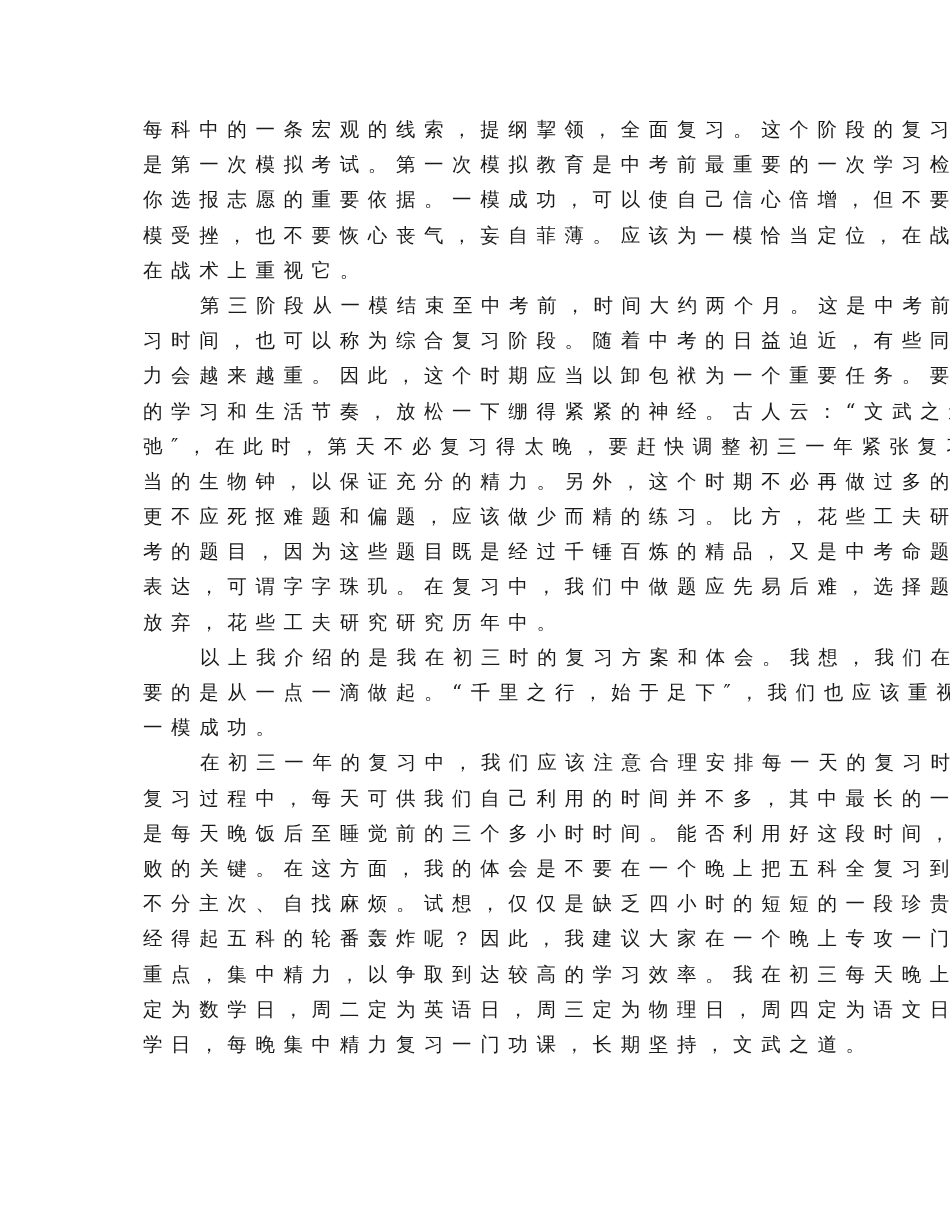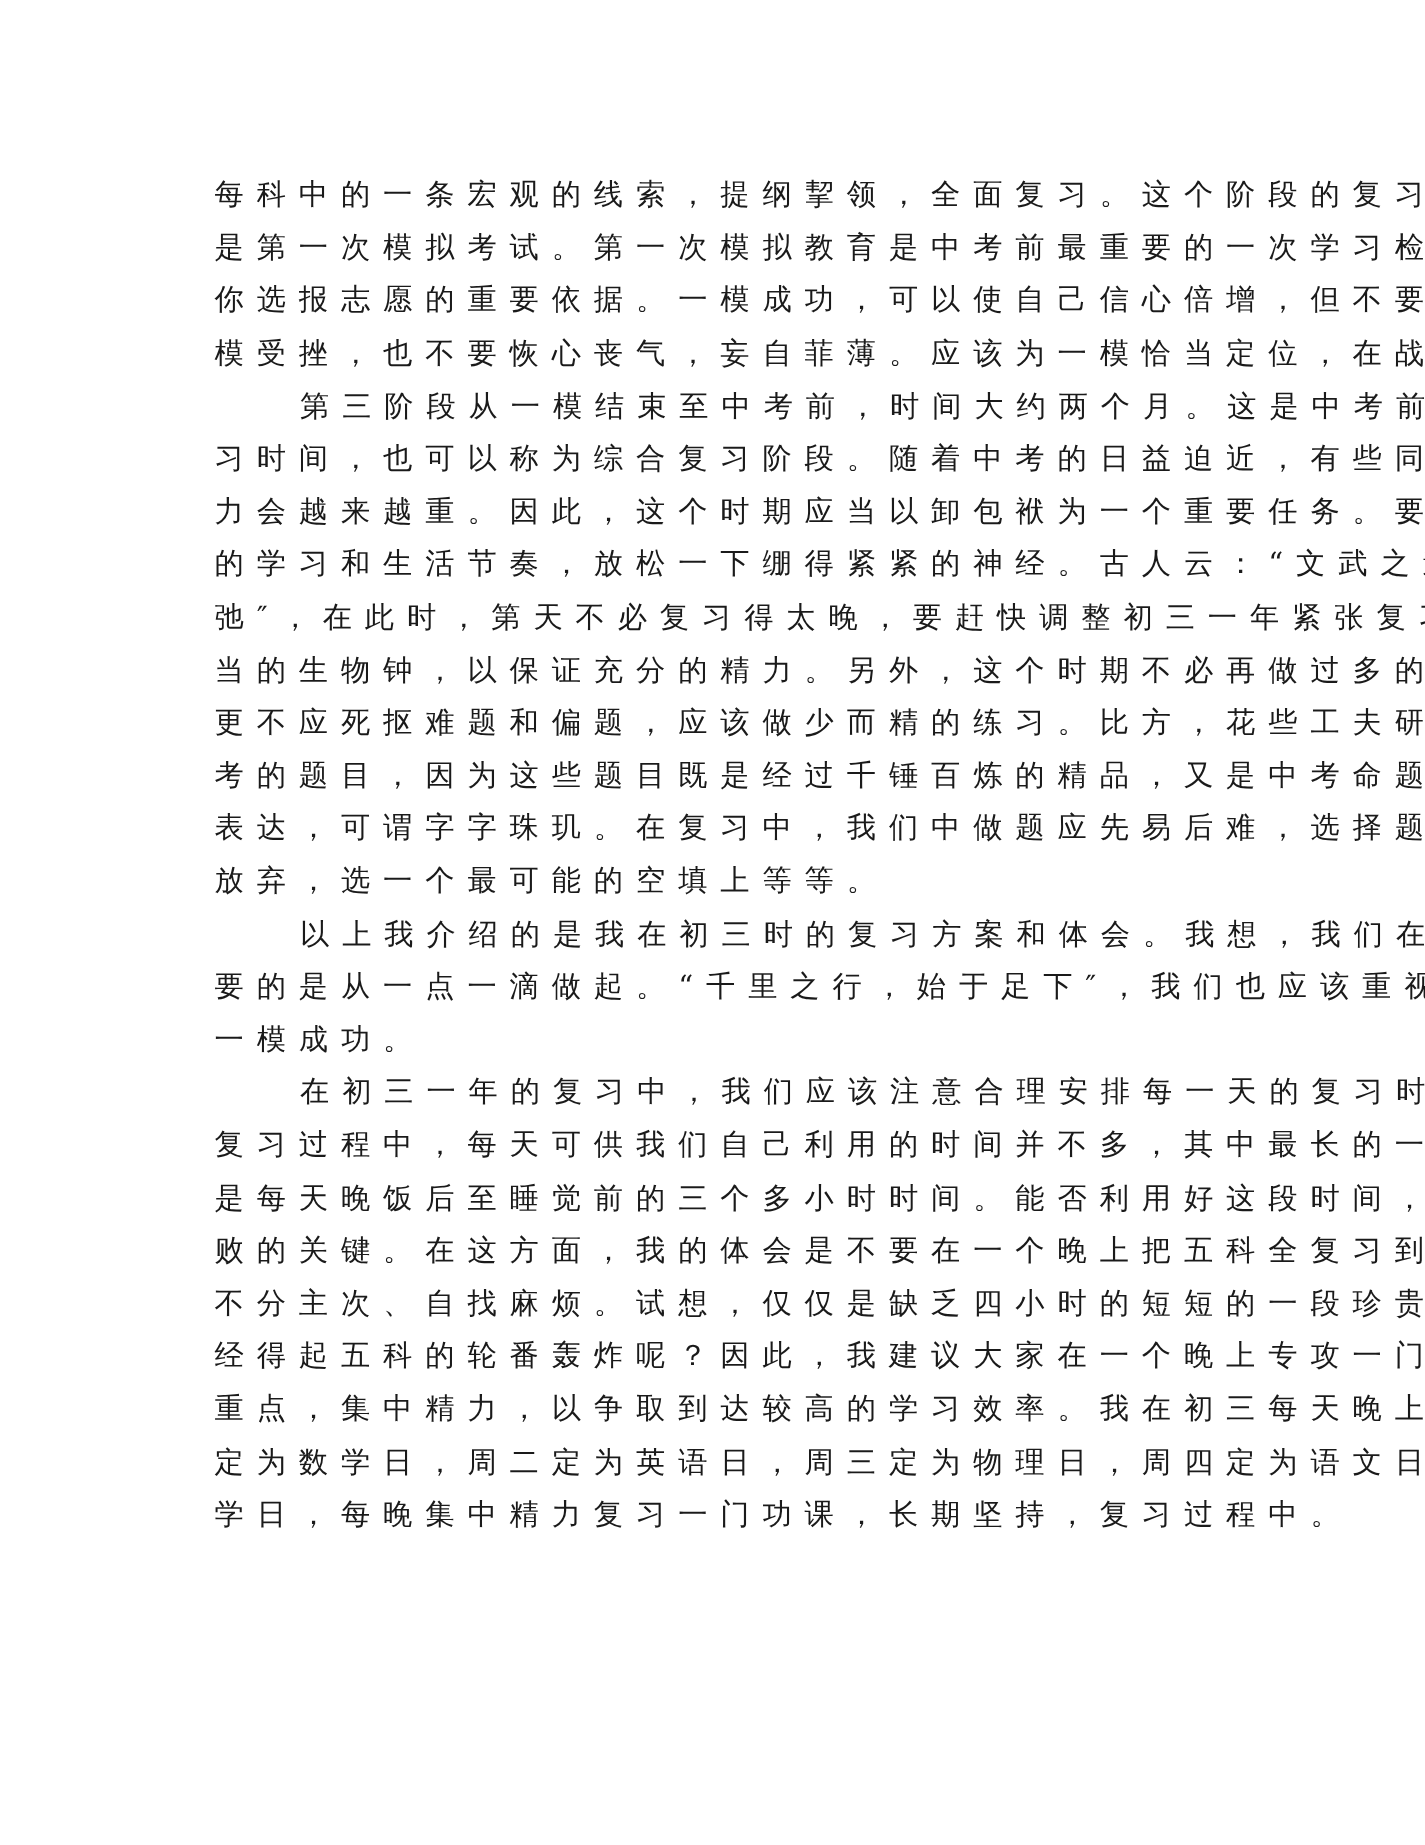--- a/index.html
+++ b/index.html
@@ -40,42 +40,43 @@
 </style>
 </head>
 <body>
 
 <div class="page">
   <div class="para">
     <span class="line">每科中的一条宏观的线索，提纲挈领，全面复习。这个阶段的复习，直接目的就</span>
     <span class="line">是第一次模拟考试。第一次模拟教育是中考前最重要的一次学习检验和阅兵，是</span>
     <span class="line">你选报志愿的重要依据。一模成功，可以使自己信心倍增，但不要沾沾自喜；一</span>
     <span class="line">模受挫，也不要恢心丧气，妄自菲薄。应该为一模恰当定位，在战略上藐视它，</span>
+    <span class="line">在战术上重视它。</span>
   </div>
   <div class="para">
     <span class="line indent">第三阶段从一模结束至中考前，时间大约两个月。这是中考前最后的一段复</span>
     <span class="line">习时间，也可以称为综合复习阶段。随着中考的日益迫近，有些同学可能心理压</span>
     <span class="line">力会越来越重。因此，这个时期应当以卸包袱为一个重要任务。要善于调节自己</span>
     <span class="line">的学习和生活节奏，放松一下绷得紧紧的神经。古人云：“文武之道，一张一</span>
     <span class="line">弛″，在此时，第天不必复习得太晚，要赶快调整初三一年紧张复习中形成的不</span>
     <span class="line">当的生物钟，以保证充分的精力。另外，这个时期不必再做过多的过量的习题，</span>
     <span class="line">更不应死抠难题和偏题，应该做少而精的练习。比方，花些工夫研究研究历年中</span>
     <span class="line">考的题目，因为这些题目既是经过千锤百炼的精品，又是中考命题人意志的直接</span>
     <span class="line">表达，可谓字字珠玑。在复习中，我们中做题应先易后难，选择题拿不准也不要</span>
-    <span class="line">放弃，选一个最可能的空填上等等。</span>
+    <span class="line">放弃，花些工夫研究研究历年中。</span>
   </div>
   <div class="para">
     <span class="line indent">以上我介绍的是我在初三时的复习方案和体会。我想，我们在复习中，更重</span>
     <span class="line">要的是从一点一滴做起。“千里之行，始于足下″，我们也应该重视日常每天每周</span>
     <span class="line">一模成功。</span>
   </div>
   <div class="para">
     <span class="line indent">在初三一年的复习中，我们应该注意合理安排每一天的复习时间。在紧张的</span>
     <span class="line">复习过程中，每天可供我们自己利用的时间并不多，其中最长的一段时间大约就</span>
     <span class="line">是每天晚饭后至睡觉前的三个多小时时间。能否利用好这段时间，是初三复习成</span>
     <span class="line">败的关键。在这方面，我的体会是不要在一个晚上把五科全复习到，这样做只会</span>
     <span class="line">不分主次、自找麻烦。试想，仅仅是缺乏四小时的短短的一段珍贵时间，怎么能</span>
     <span class="line">经得起五科的轮番轰炸呢？因此，我建议大家在一个晚上专攻一门到两门，抓住</span>
     <span class="line">重点，集中精力，以争取到达较高的学习效率。我在初三每天晚上复习时，周一</span>
     <span class="line">定为数学日，周二定为英语日，周三定为物理日，周四定为语文日，周五定为化</span>
-    <span class="line">学日，每晚集中精力复习一门功课，长期坚持，复习过程中。</span>
+    <span class="line">学日，每晚集中精力复习一门功课，长期坚持，文武之道。</span>
   </div>
 </div>
 
 </body></html>

